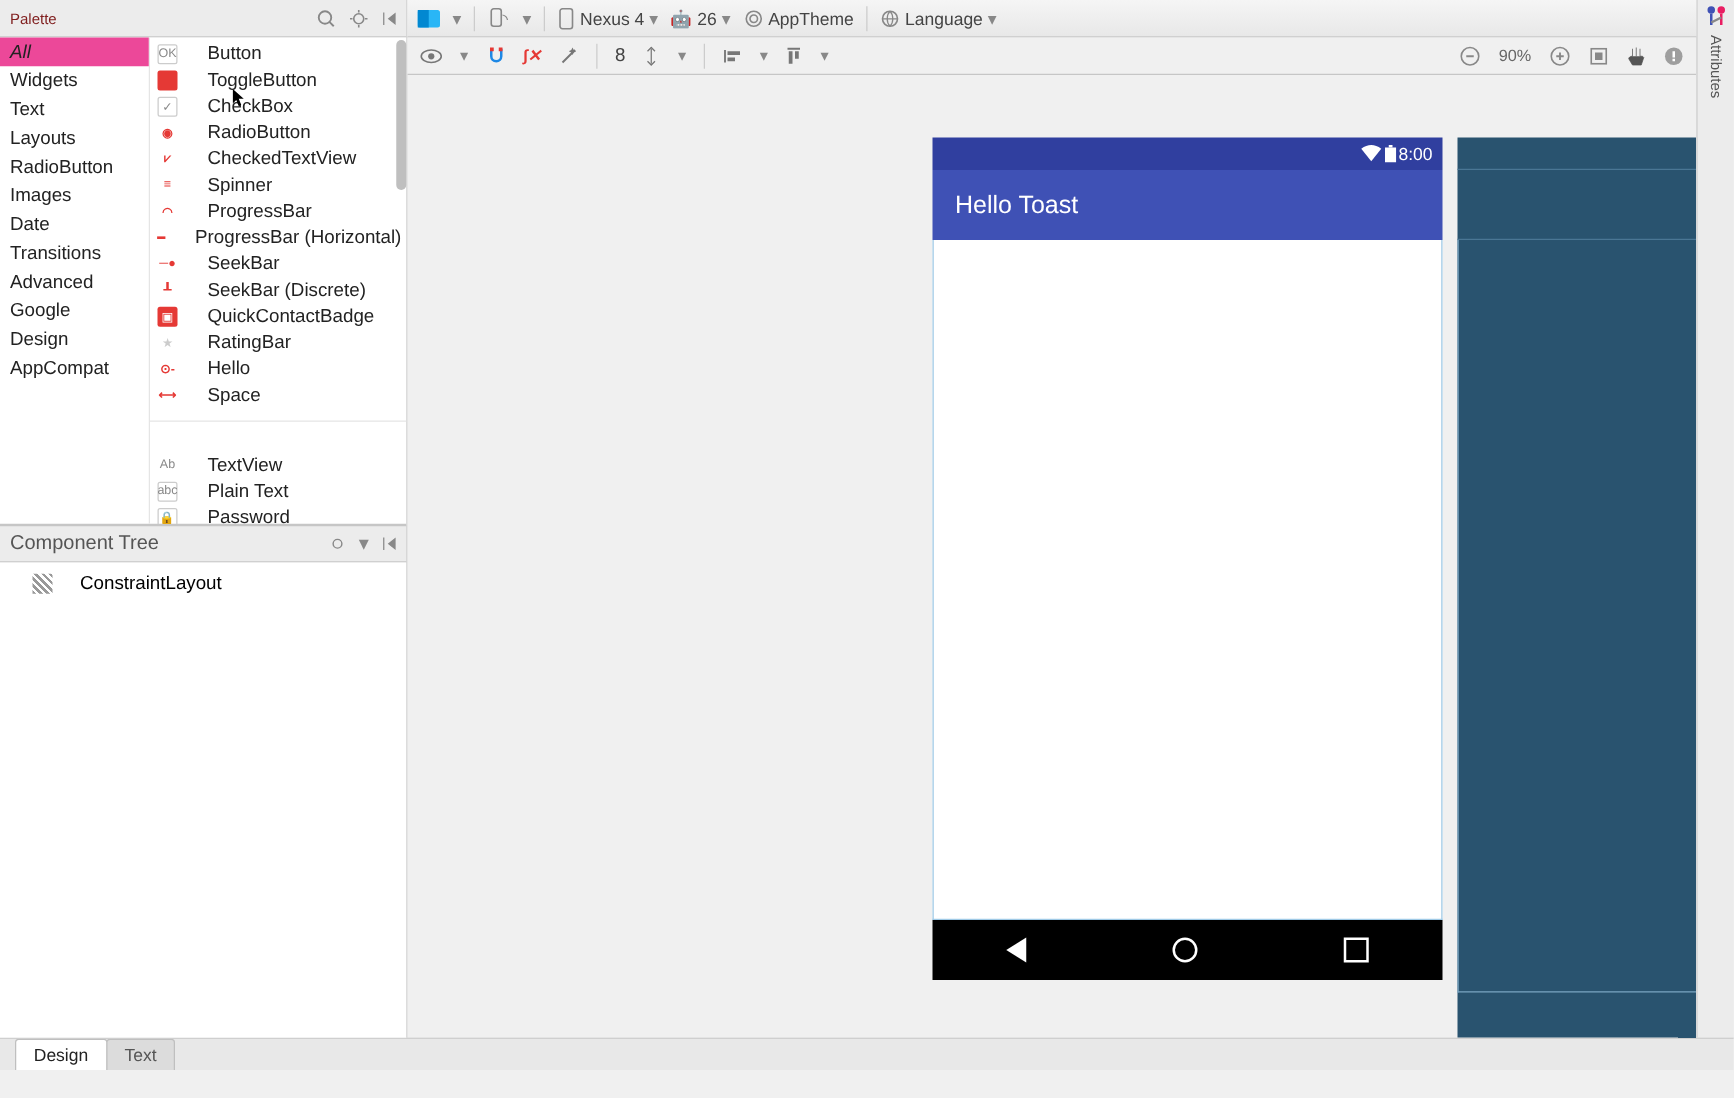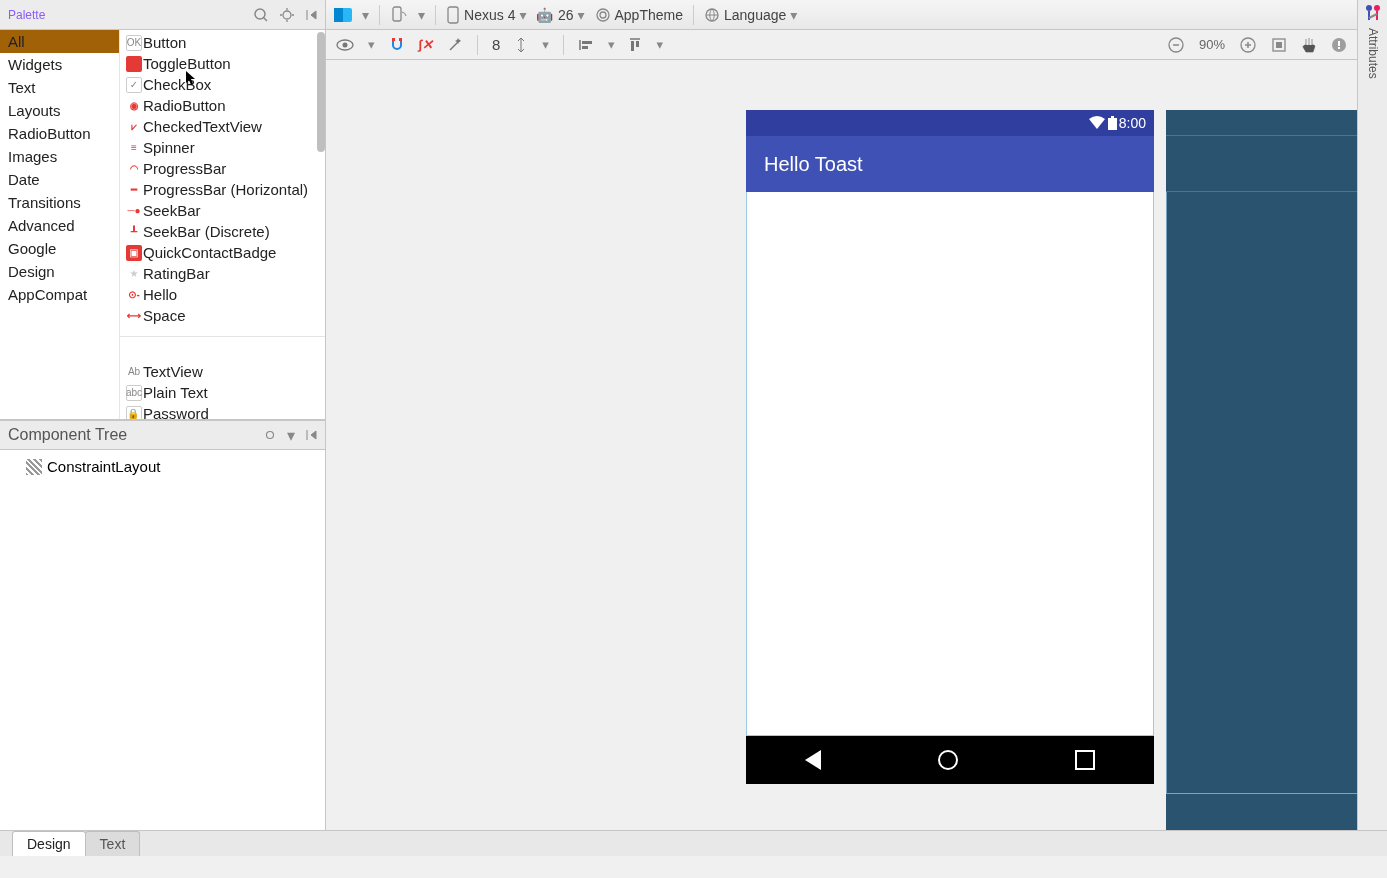--- a/index.html
+++ b/index.html
@@ -6,41 +6,41 @@
 html, body { width: 1387px; height: 878px; background: #f0f0f0; overflow: hidden; font-size: 14px; }
 
 .main-row { display: flex; height: 830px; }
 
 
 .left-col { width: 326px; display: flex; flex-direction: column; border-right: 1px solid #c6c6c6; background: #f0f0f0; }
 
 .palette-header {
   height: 30px; display: flex; align-items: center; justify-content: space-between;
   padding: 0 6px 0 8px; border-bottom: 1px solid #c6c6c6; background: #ececec;
-  font-size: 12px; color: #8b5cf6;
+  font-size: 12px; color: #7f1d1d;
 }
 .icon-grp { display: flex; gap: 10px; align-items: center; }
 
 .palette-split { display: flex; flex: 1; min-height: 0; border-bottom: 1px solid #c6c6c6; background: #fff; position: relative; }
 .cat-list { width: 120px; border-right: 1px solid #e5e5e5; }
 .cat-item { padding: 3px 8px; font-size: 15px; color: #222; cursor: default; }
-.cat-item.sel { background: #a16207; }
+.cat-item.sel { background: #ec4899; font-style: italic; }
 .comp-list { flex: 1; overflow-y: auto; padding-top: 2px; }
 .comp-scroll { position:absolute; right:0; top:2px; width:8px; height:120px; background:#bfbfbf; border-radius:4px; }
-.comp-item { display: flex; align-items: center; gap: 1px; padding: 2px 6px; font-size: 15px; color: #222; cursor: default; white-space: nowrap; }
+.comp-item { display: flex; align-items: center; gap: 24px; padding: 2px 6px; font-size: 15px; color: #222; cursor: default; white-space: nowrap; }
 .comp-item.sep { border-top: 1px solid #e5e5e5; margin-top: 10px; padding-top: 26px; }
 .wicon { width: 16px; height: 16px; display: inline-flex; align-items:center; justify-content:center; font-size: 10px; color:#888; border:1px solid #ccc; border-radius:2px; }
 .wicon.red { border: none; color:#e53935; font-weight:bold; }
 .wicon.fill { background:#e53935; border:none; }
 .wicon.star { border:none; color:#ccc; }
 .wicon.none { border:none; }
 
 .comp-tree-header { height: 30px; display: flex; align-items: center; justify-content: space-between; padding: 0 6px 0 8px; background: #ececec; border-top: 1px solid #c6c6c6; border-bottom: 1px solid #c6c6c6; font-size: 16px; color:#555; }
 .tree-body { flex: 0 0 380px; background:#fff; padding: 6px 8px; }
-.tree-row { display:flex; align-items:center; gap:5px; padding:2px 18px; font-size:15px; }
+.tree-row { display:flex; align-items:center; gap:22px; padding:2px 18px; font-size:15px; }
 .hatch { width:16px; height:16px; background: repeating-linear-gradient(45deg,#999 0 2px,#fff 2px 4px); }
 
 
 .center-col { flex:1; display:flex; flex-direction:column; position:relative; background:#f0f0f0; }
 .top-tools { height:30px; border-bottom:1px solid #c6c6c6; background:linear-gradient(#f5f5f5,#e8e8e8); display:flex; align-items:center; padding:0 8px; gap:10px; font-size:14px; color:#444; }
 .sub-tools { height:30px; border-bottom:1px solid #c6c6c6; background:#f0f0f0; display:flex; align-items:center; padding:0 10px; justify-content:space-between; font-size:13px; color:#666; }
 .sub-left, .sub-right { display:flex; align-items:center; gap:14px; }
 .vdiv { width:1px; height:20px; background:#ccc; }
 .canvas { flex:1; position:relative; overflow:hidden; }
 

